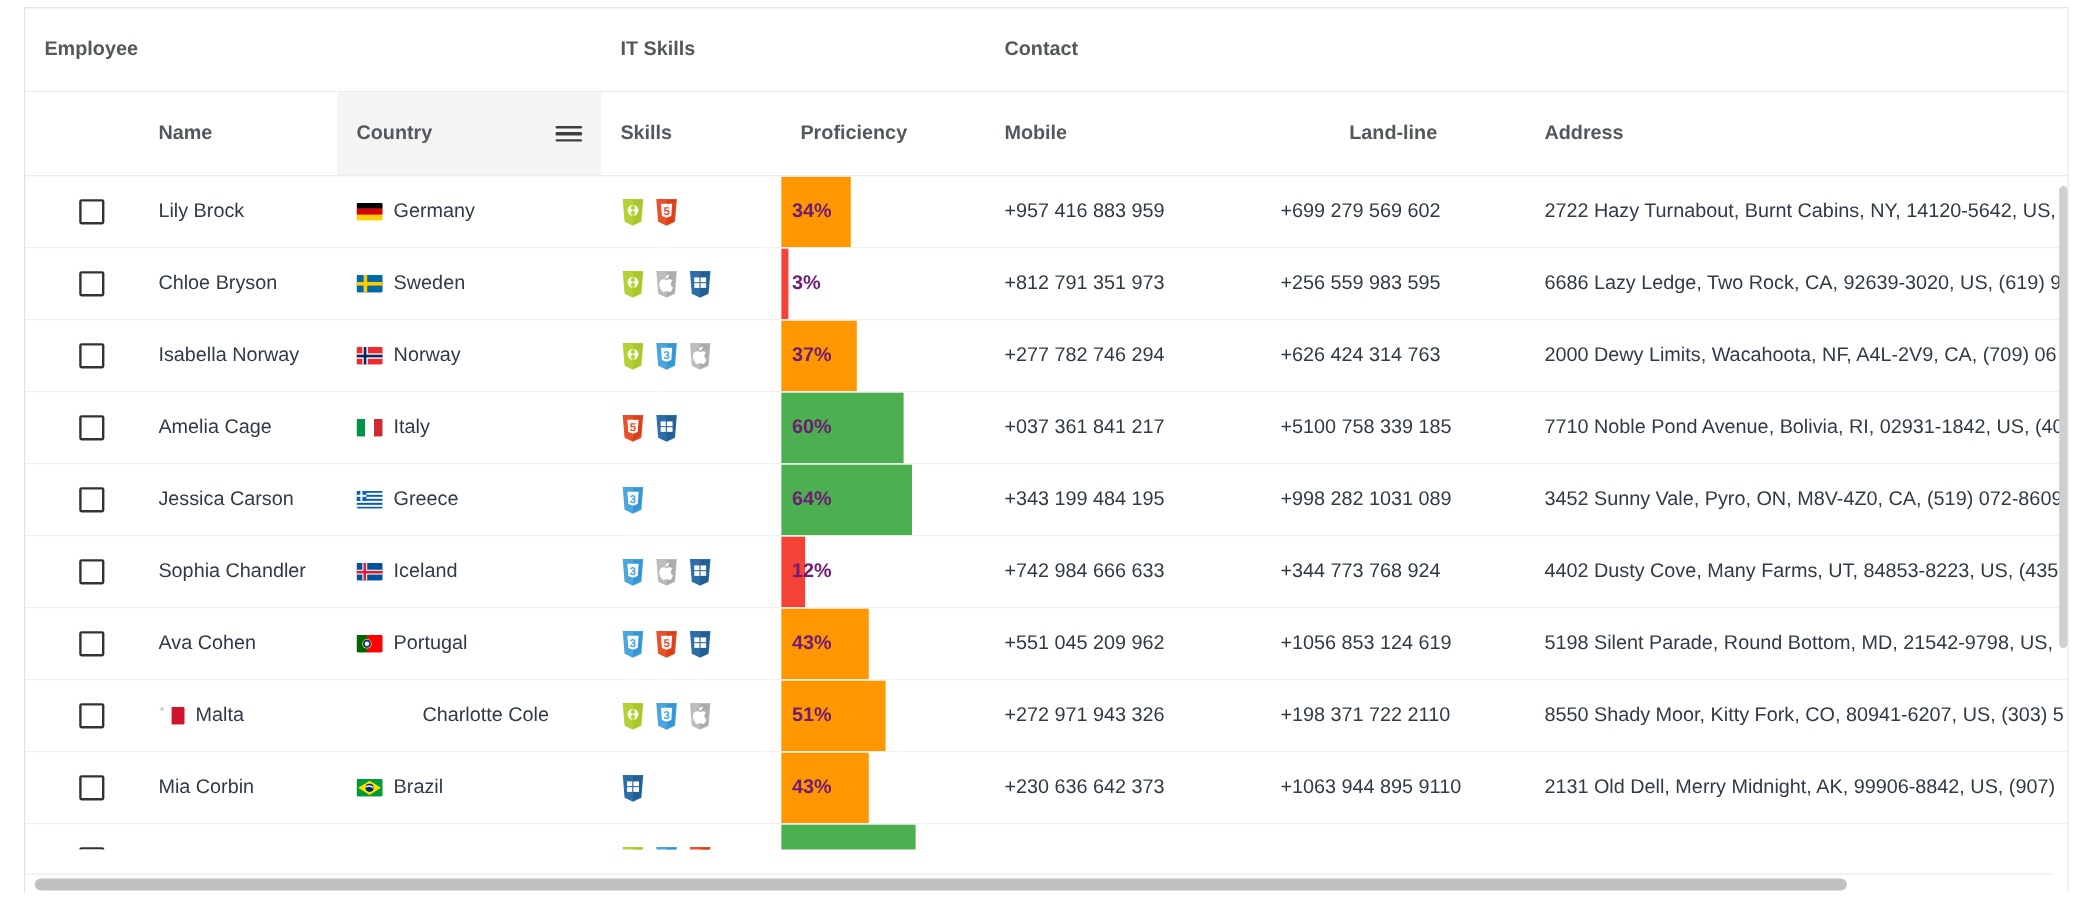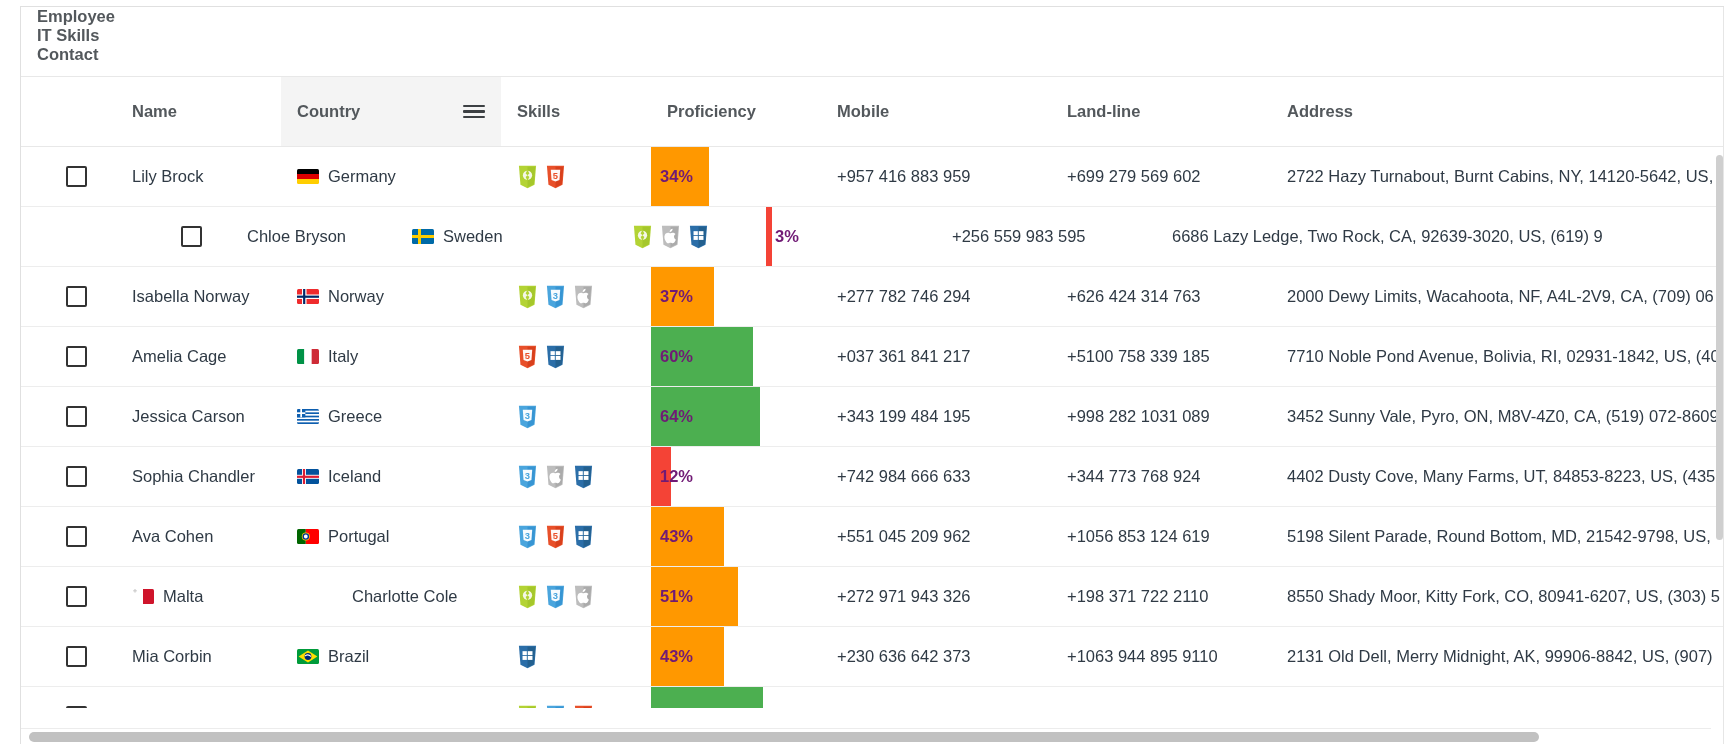--- a/index.html
+++ b/index.html
@@ -27,21 +27,20 @@
     background: #fff;
     overflow: hidden;
   }
 
   
   .hdr-group-row {
     display: flex;
     height: 70px;
     border-bottom: 1px solid #e8e8e8;
     background: #fff;
-    flex-direction: column;
   }
   .hdr-col-row {
     display: flex;
     height: 70px;
     border-bottom: 1px solid #e8e8e8;
     background: #fff;
   }
   .hcell {
     display: flex;
     align-items: center;
@@ -56,21 +55,21 @@
   .hcell.group-employee { width: 480px; }
   .hcell.group-itskills { width: 320px; }
   .hcell.group-contact  { width: 904px; }
 
   .hcell.c-check   { width: 95px; padding: 0; }
   .hcell.c-name    { width: 165px; }
   .hcell.c-country { width: 220px; background: #f4f4f4; justify-content: space-between; height: 100%; }
   .hcell.c-skills  { width: 150px; }
   .hcell.c-prof    { width: 170px; }
   .hcell.c-mobile  { width: 230px; }
-  .hcell.c-land    { width: 220px; }
+  .hcell.c-land    { width: 220px; justify-content: center; }
   .hcell.c-addr    { width: 454px; }
 
   .menu-icon {
     display: inline-flex;
     flex-direction: column;
     justify-content: center;
     gap: 3px;
     width: 22px;
     padding-right: 4px;
     cursor: pointer;
@@ -89,21 +88,20 @@
     width: 1704px;
     height: 561px;
     overflow: hidden;
   }
   .row {
     display: flex;
     height: 60px;
     border-bottom: 1px solid #ededed;
     background: #fff;
     align-items: stretch;
-    justify-content: center;
   }
   .cell {
     display: flex;
     align-items: center;
     padding: 0 16px;
     font-size: 16.5px;
     color: #2f3a45;
     flex: 0 0 auto;
     white-space: nowrap;
     overflow: hidden;
@@ -348,20 +346,23 @@
                 <rect x="6.2" y="12.8" width="5" height="4.6" fill="#fff"></rect>
                 <rect x="12.3" y="12.8" width="5.5" height="4.6" fill="#fff"></rect>
               </svg>
             </span>
           </div>
           <div class="cell c-prof">
             <div class="bar-wrap">
               <div class="bar" style="width:6px;background:#f44336;"></div>
               <span class="bar-label">3%</span>
             </div>
+          </div>
+          <div class="cell c-mobile">
+            <span>+812 791 351 973</span>
           </div>
           <div class="cell c-land">
             <span>+256 559 983 595</span>
           </div>
           <div class="cell c-addr">
             <span>6686 Lazy Ledge, Two Rock, CA, 92639-3020, US, (619) 9</span>
           </div>
         </div>
         <div class="row">
           <div class="cell c-check">

